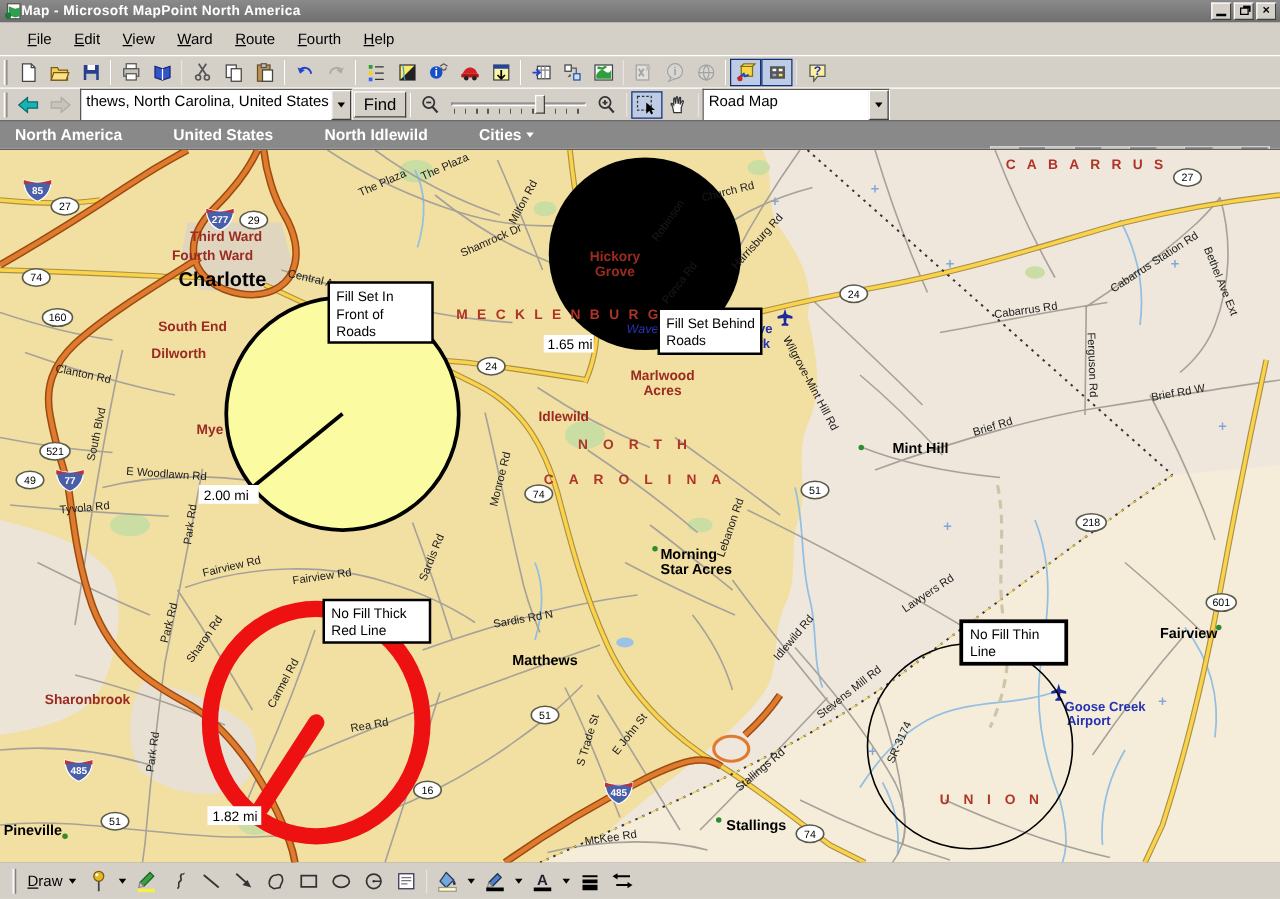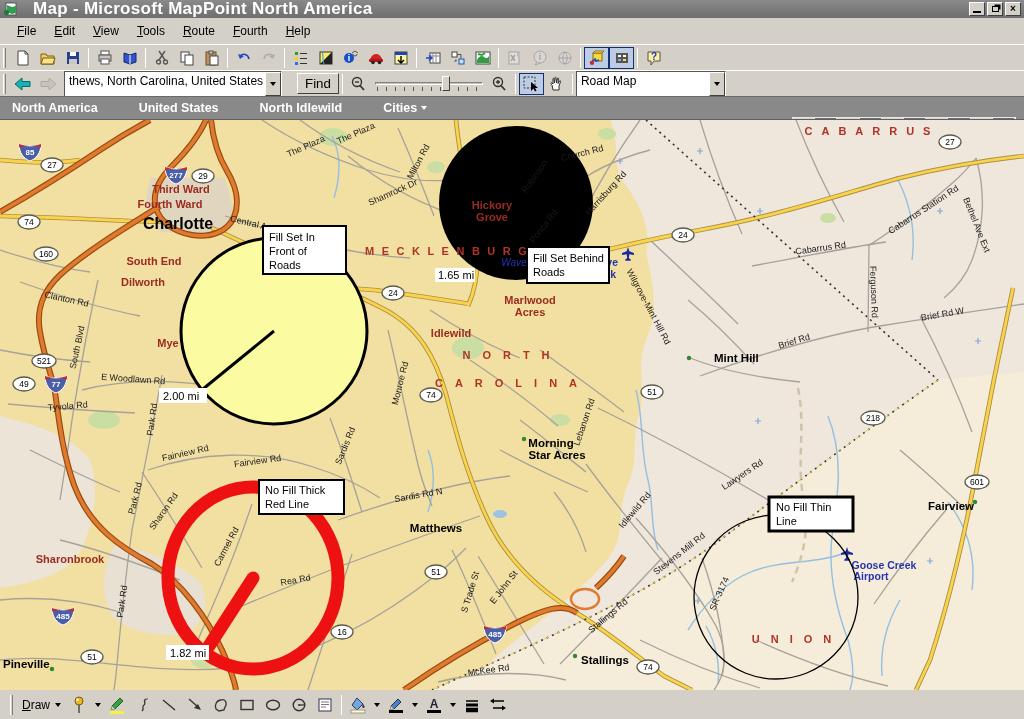--- a/index.html
+++ b/index.html
@@ -1,38 +1,38 @@
 <!DOCTYPE html>
 <html><head>
 <meta charset="utf-8">
 <style>
 *{box-sizing:border-box;margin:0;padding:0}
 body{width:1024px;height:719px;margin:0;font-family:"Liberation Sans",sans-serif;background:#D4D0C8;overflow:hidden;font-size:12px}
 
 .titlebar{height:18px;background:linear-gradient(180deg,#8A8A8A,#6E6E6E);display:flex;align-items:center;padding:0 3px}
-.title-text{color:#fff;font-weight:bold;font-size:17px;margin-left:16px;flex:1;letter-spacing:.3px}
+.title-text{color:#fff;font-weight:bold;font-size:11px;margin-left:0;flex:1;letter-spacing:.3px}
 .wbtn{width:16px;height:14px;background:#D4D0C8;border:1px solid;border-color:#fff #404040 #404040 #fff;margin-left:2px;position:relative;font-size:10px;line-height:11px;text-align:center;font-weight:bold}
 .min-glyph{position:absolute;left:3px;right:3px;bottom:2px;height:2px;background:#000}
 .restore-glyph{position:absolute;left:4px;top:3px;width:7px;height:6px;border:1px solid #000;box-shadow:2px -2px 0 -0.5px #000}
 
-.menubar{height:26px;display:flex;align-items:center;padding-left:8px;background:#D4D0C8}
+.menubar{height:26px;display:flex;align-items:center;padding-left:13px;background:#D4D0C8}
 .menu-item{padding:4px 9px;cursor:default}
 .menu-item::first-letter{text-decoration:underline}
 
 .toolbar{height:26px;display:flex;align-items:center;background:#D4D0C8;border-top:1px solid #fff;padding-left:2px}
 .grip{width:3px;height:20px;border-left:1px solid #fff;border-right:1px solid #808080;margin:0 4px 0 1px}
 .sep{width:1px;height:20px;background:#808080;border-right:1px solid #fff;margin:0 3px}
 .tbtn{width:25px;height:22px;display:flex;align-items:center;justify-content:center;border:1px solid transparent}
 .tbtn.pressed{border:1px solid #10307A;background:#BDCCE4}
 .tbtn.disabled{opacity:.5}
 .combo{height:26px;background:#fff;border:1px solid;border-color:#58554E #fff #fff #58554E;display:flex;align-items:stretch}
 .combo-text{padding:2px 4px;white-space:nowrap;overflow:hidden;flex:1}
 .arrowbtn{width:16px;background:#D4D0C8;border:1px solid;border-color:#fff #404040 #404040 #fff;display:flex;align-items:center;justify-content:center}
 .dd{width:0;height:0;border-left:3.5px solid transparent;border-right:3.5px solid transparent;border-top:4px solid #000}
-.findbtn{height:21px;padding:2px 7px;background:#D4D0C8;border:1px solid;border-color:#fff #404040 #404040 #fff;margin-left:15px}
+.findbtn{height:21px;padding:2px 7px;background:#D4D0C8;border:1px solid;border-color:#fff #404040 #404040 #fff;margin-left:1px}
 .slider{width:108px;height:20px;position:relative;margin:0 4px}
 .slider .track{position:absolute;left:0;right:0;top:8px;height:3px;border:1px solid;border-color:#808080 #fff #fff #808080;background:#c8c4bc}
 .slider .ticks{position:absolute;left:2px;right:2px;top:13px;height:4px;background:repeating-linear-gradient(90deg,#555 0 1px,transparent 1px 9px)}
 .slider .thumb{position:absolute;left:62%;top:2px;width:8px;height:15px;background:#D4D0C8;border:1px solid;border-color:#fff #404040 #404040 #fff}
 
 .navbar{height:23px;background:#898989;display:flex;align-items:center;color:#fff;font-weight:bold;font-size:12.5px;position:relative;border-top:1px solid #6a6a6a}
 .nav-item{margin-left:41px;display:flex;align-items:center;gap:4px}
 .nav-item:first-child{margin-left:12px}
 .dd-w{width:0;height:0;border-left:3.5px solid transparent;border-right:3.5px solid transparent;border-top:4px solid #fff}
 .scale{position:absolute;right:8px;top:20px;width:224px}
@@ -92,21 +92,21 @@
   <div class="wbtn">
       <div class="restore-glyph"></div>
     </div>
   <div class="wbtn"><span>×</span></div>
 </div>
 
 <div class="menubar">
   <span class="menu-item">File</span>
   <span class="menu-item">Edit</span>
   <span class="menu-item">View</span>
-  <span class="menu-item">Tools</span>
+  <span class="menu-item">Ward</span>
   <span class="menu-item">Route</span>
   <span class="menu-item">Fourth</span>
   <span class="menu-item">Help</span>
 </div>
 
 <div class="toolbar">
   <div class="grip"></div>
   <div class="tbtn">
       <svg width="16" height="16">
         <path d="M3,1 h7 l3,3 v11 h-10 z" fill="#fff" stroke="#444"></path>

